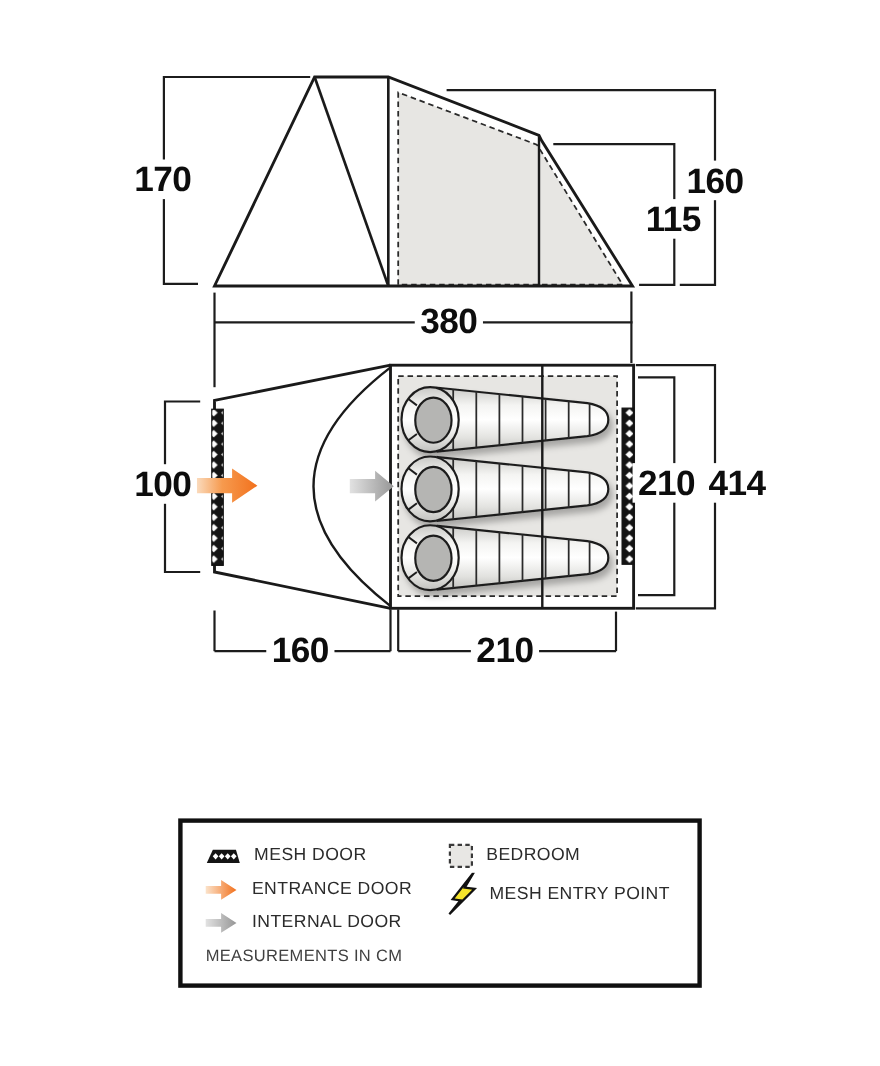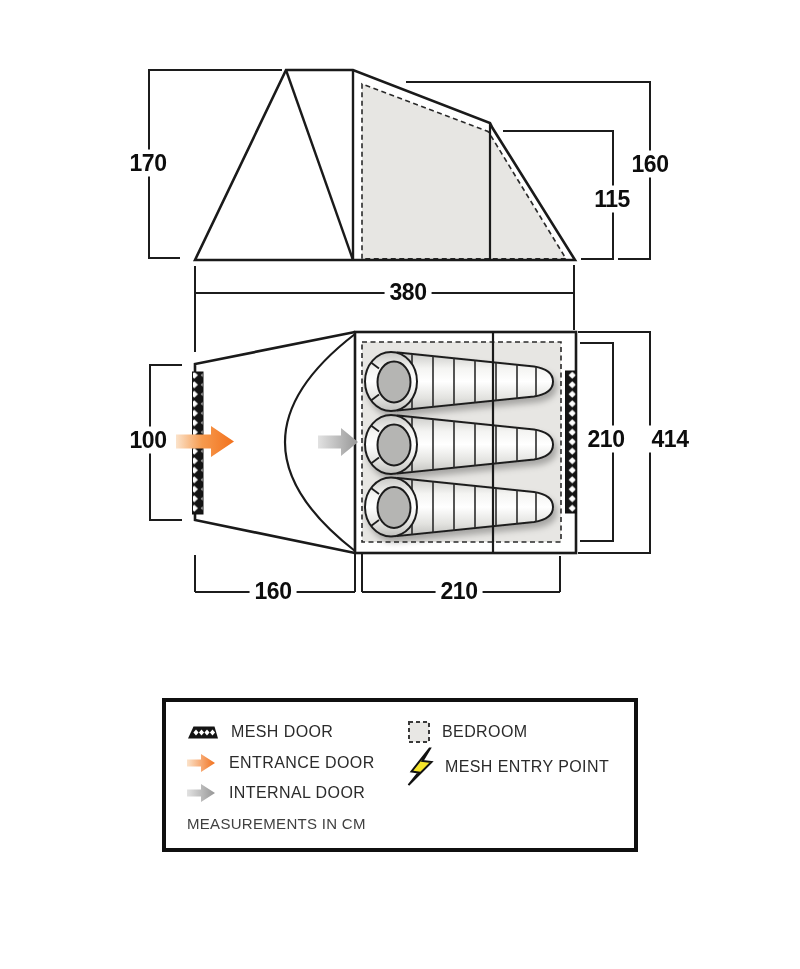--- a/index.html
+++ b/index.html
@@ -1,22 +1,22 @@
 <!DOCTYPE html>
 <html><head>
 <meta charset="utf-8">
 <style>
   html,body{margin:0;padding:0;background:#ffffff;}
   .stage{position:relative;width:800px;height:969px;background:#fff;overflow:hidden;
          font-family:"Liberation Sans","DejaVu Sans",sans-serif;}
   .stage svg{position:absolute;left:0;top:0;}
-  .dim{position:absolute;transform:translate(-50%,-50%);font-weight:700;font-size:23px;
+  .dim{position:absolute;transform:translate(-50%,-50%);font-weight:700;font-size:32px;
        letter-spacing:-0.5px;color:#0d0d0d;background:#fff;line-height:1;
        padding:2px 5px;white-space:nowrap;}
-  .legend{position:absolute;left:162px;top:698px;width:476px;height:154px;
+  .legend{position:absolute;left:162px;top:744px;width:476px;height:154px;
           border:4px solid #101010;background:#fff;box-sizing:border-box;}
   .lrow{position:absolute;display:flex;align-items:center;gap:11px;height:26px;}
   .lrow svg{position:static;flex:0 0 auto;}
   .ltext{font-size:16px;letter-spacing:0.4px;color:#2b2b2b;white-space:nowrap;}
   .lnote{position:absolute;left:21px;top:113px;font-size:15px;letter-spacing:0.3px;color:#404040;}
 </style>
 </head>
 <body>
 
 <div class="stage">

